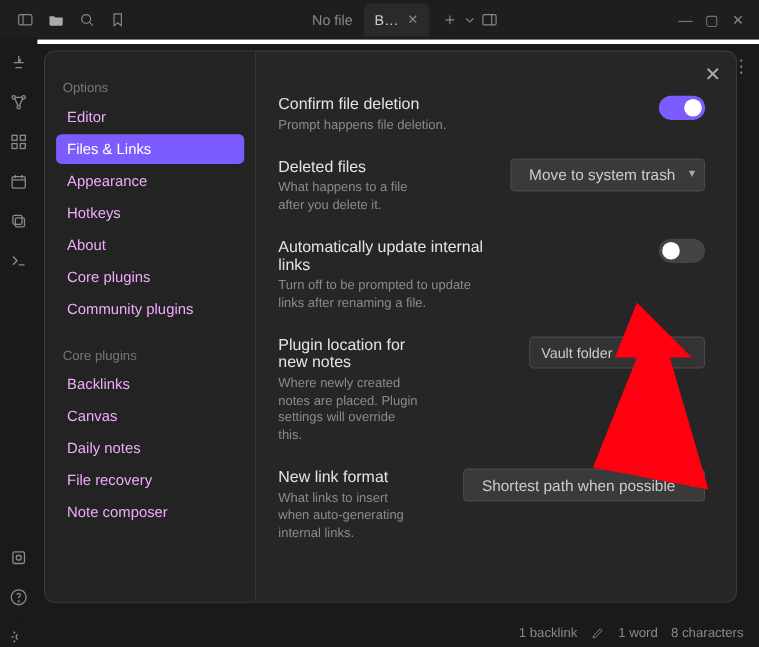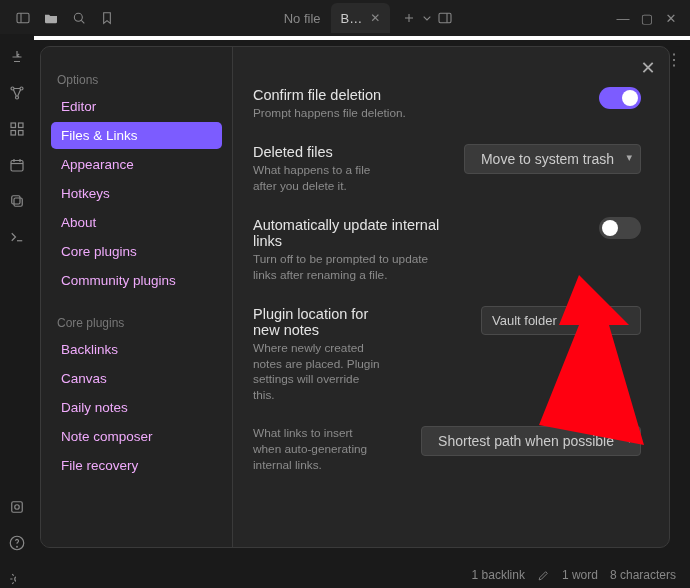--- a/index.html
+++ b/index.html
@@ -249,22 +249,22 @@
         <div class="sb-item">Hotkeys</div>
         <div class="sb-item">About</div>
         <div class="sb-item">Core plugins</div>
         <div class="sb-item">Community plugins</div>
       </div>
     <div class="sb-hdr" style="margin-top:22px">Core plugins</div>
     <div id="cp-list">
         <div class="sb-item">Backlinks</div>
         <div class="sb-item">Canvas</div>
         <div class="sb-item">Daily notes</div>
+        <div class="sb-item">File recovery</div>
         <div class="sb-item">Note composer</div>
-        <div class="sb-item">File recovery</div>
       </div>
   </div>
 
   <div class="pane">
     <div class="close-x">✕</div>
 
     <div class="setting wide">
       <div class="txtcol">
         <div class="stg-title">Confirm file deletion</div>
         <div class="stg-desc">Prompt happens file deletion.</div>
@@ -303,20 +303,21 @@
         <div class="stg-title">Plugin location for new notes</div>
         <div class="stg-desc">Where newly created notes are placed. Plugin settings will override this.</div>
       </div>
       <div class="ctrlcol">
         <div class="textfield">Vault folder</div>
       </div>
     </div>
 
     <div class="setting">
       <div class="txtcol">
+        <div class="stg-title">New link format</div>
         <div class="stg-desc">What links to insert when auto-generating internal links.</div>
       </div>
       <div class="ctrlcol">
         <div class="dropdown">Shortest path when possible</div>
       </div>
     </div>
 
   </div>
 </div>
 

